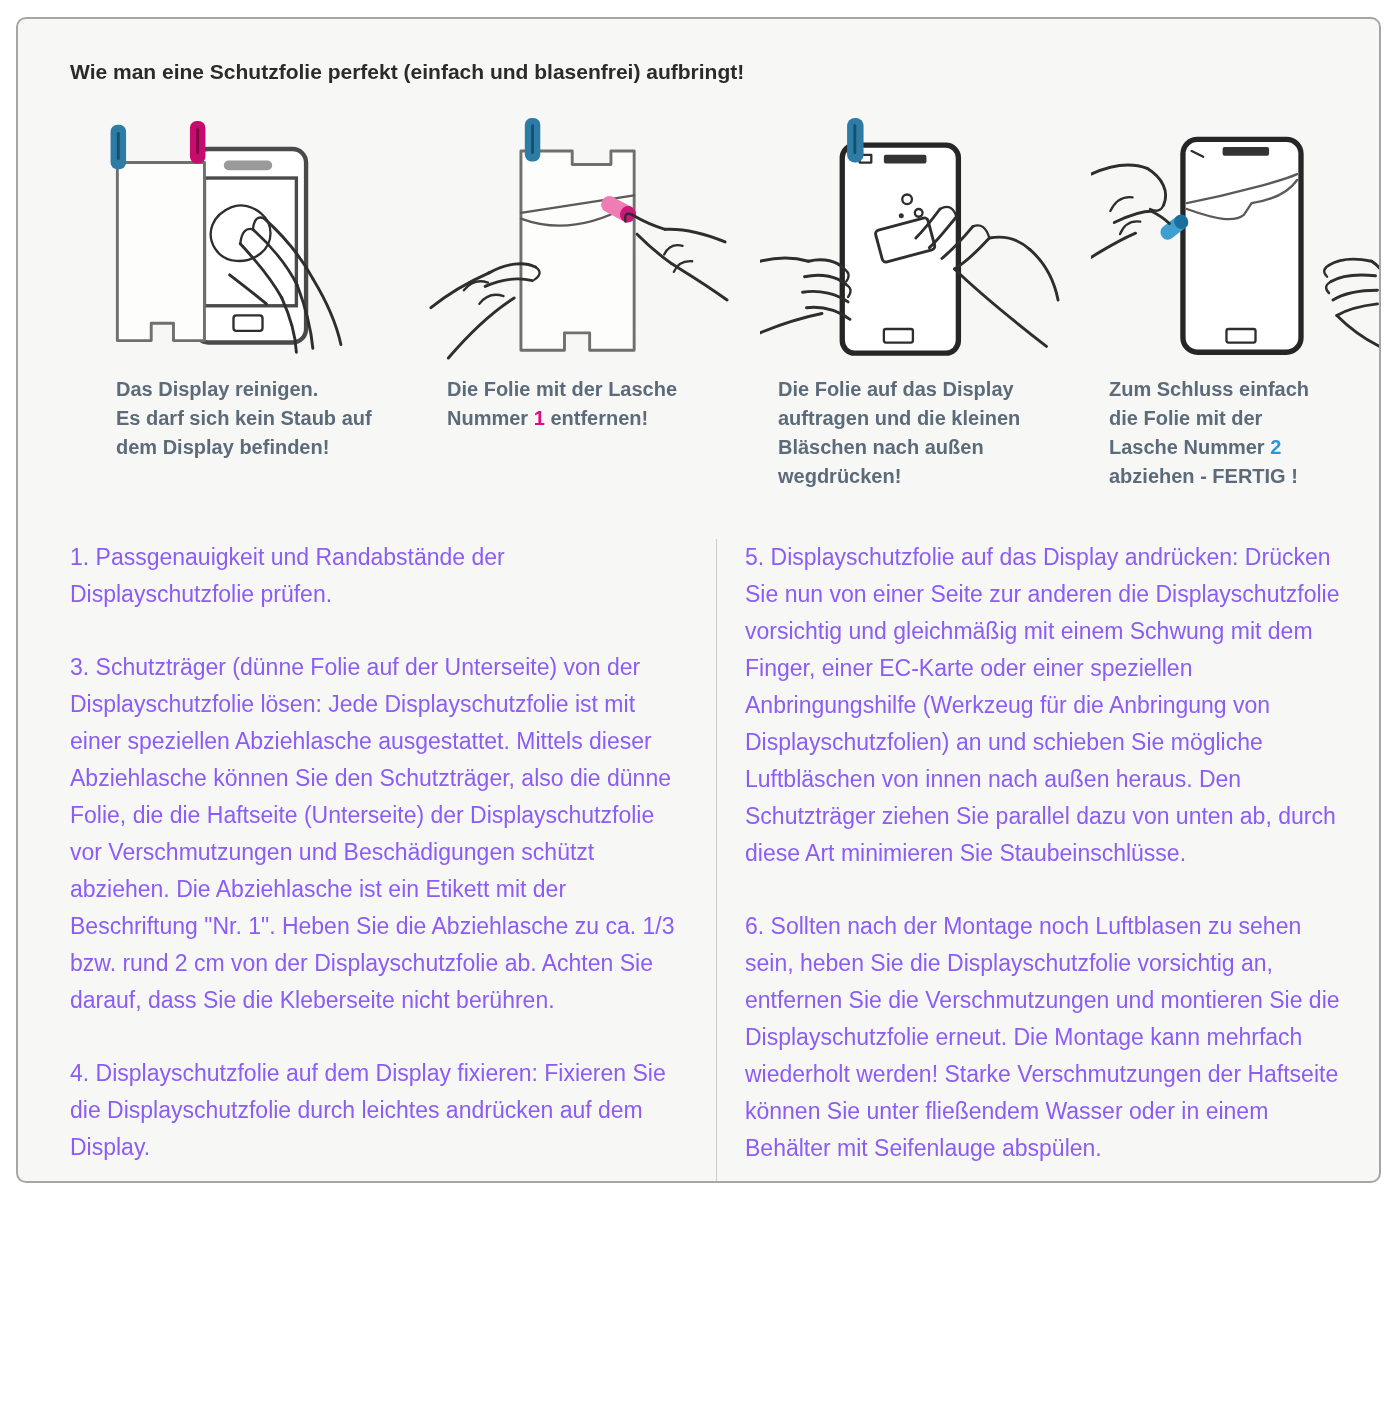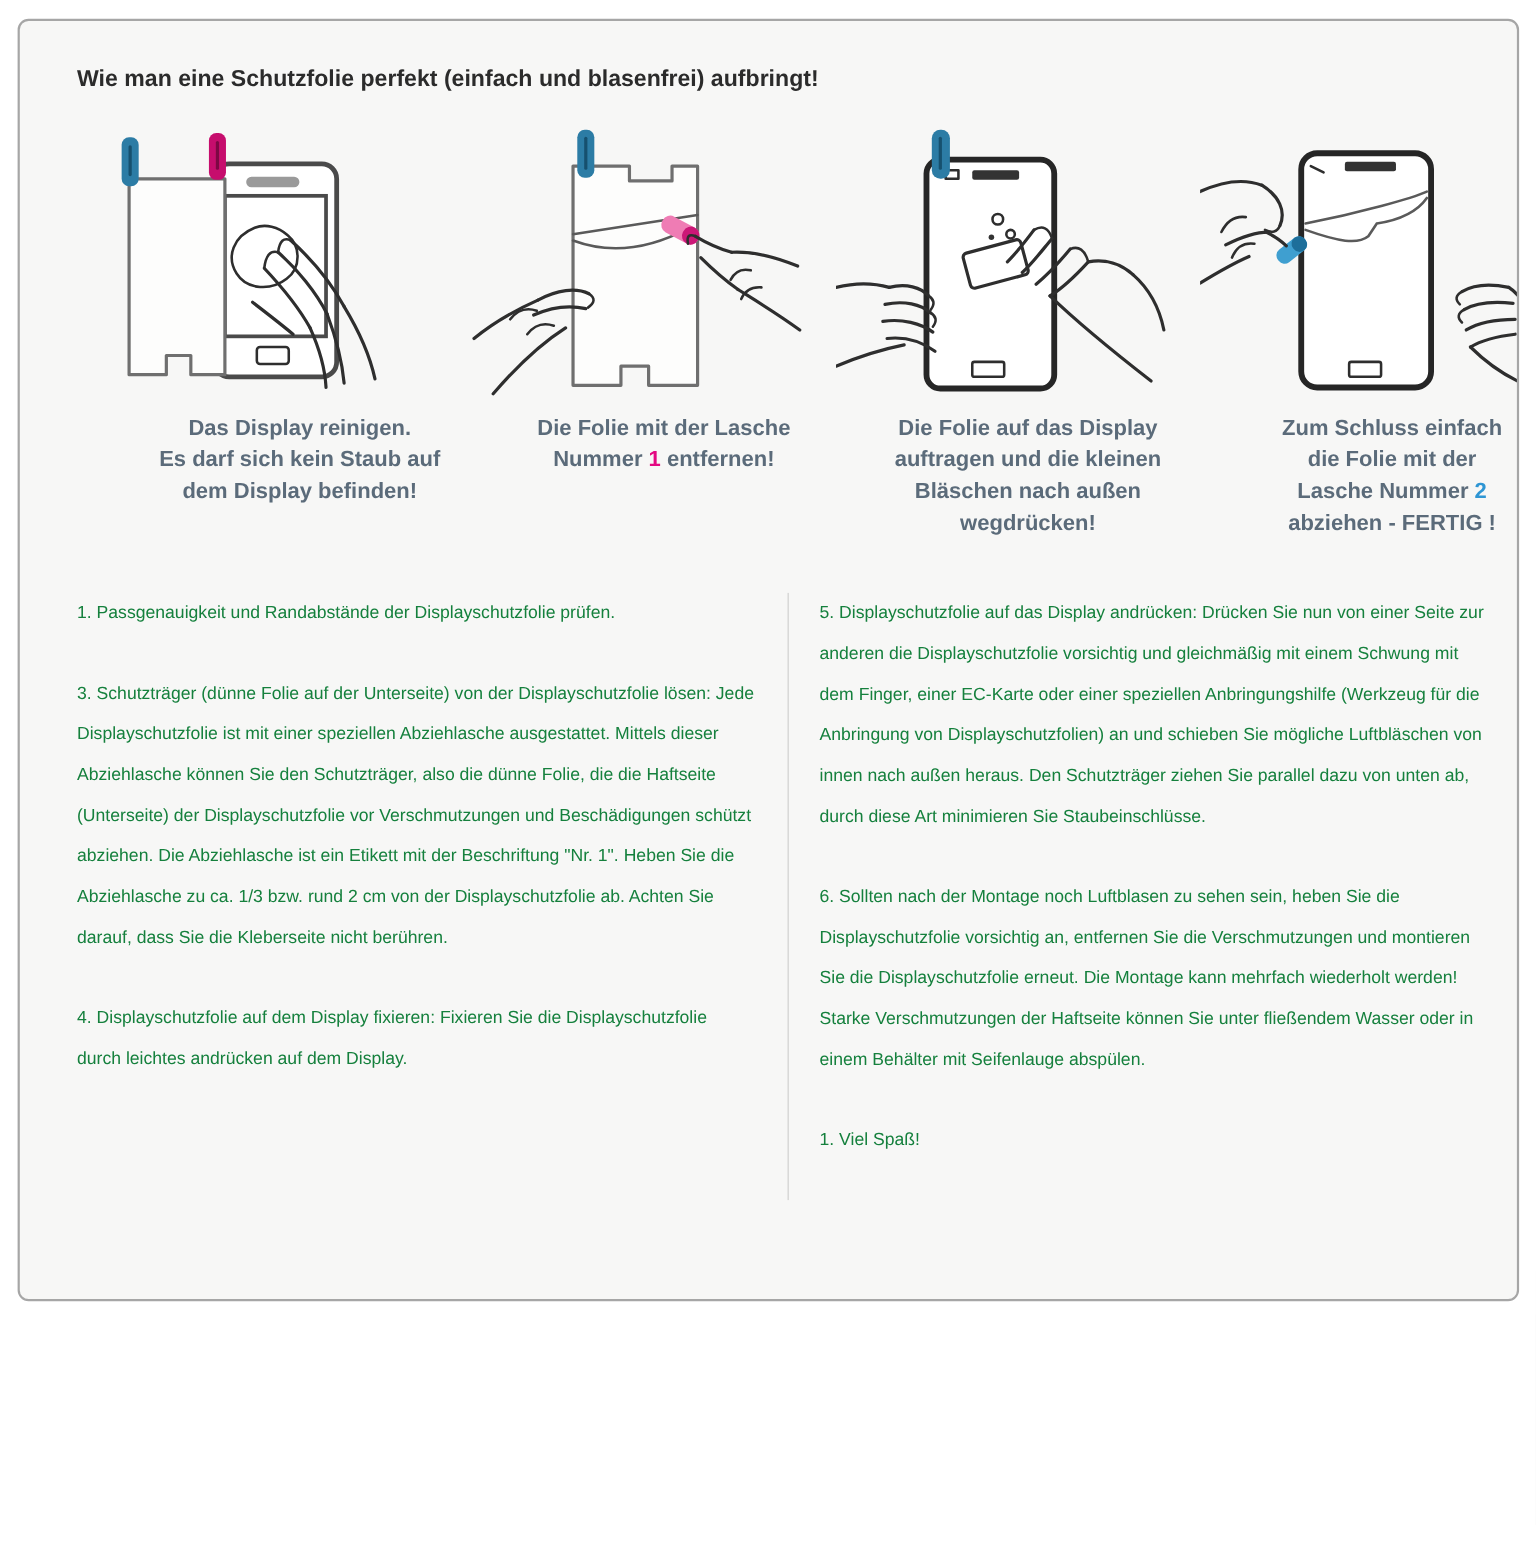--- a/index.html
+++ b/index.html
@@ -28,36 +28,35 @@
   .figures { display:flex; margin:28px 0 0 44px; }
   .fig { width:331px; flex:0 0 331px; }
   .fig svg { display:block; width:300px; height:252px; margin:0; }
   .fig figcaption {
     margin:10px 0 0 18px;
     font-size:20px;
     line-height:29px;
     font-weight:bold;
     color:#5b6b7a;
     white-space:pre-line;
-    text-align:center;
   }
   .fig figcaption .num { font-weight:bold; }
 
   
   .ln   { fill:none; stroke:#2e2e2e; stroke-width:3; stroke-linecap:round; stroke-linejoin:round; }
   .ln2  { fill:none; stroke:#2e2e2e; stroke-width:2.4; stroke-linecap:round; stroke-linejoin:round; }
   .phone{ fill:#ffffff; stroke:#262626; stroke-width:5.5; stroke-linejoin:round; }
   .phone-lt{ fill:#ffffff; stroke:#4a4a4a; stroke-width:4.5; stroke-linejoin:round; }
   .film { fill:#fdfdfc; stroke:#6f6f6f; stroke-width:3; stroke-linejoin:round; }
   .screen { fill:none; stroke:#4a4a4a; stroke-width:3.5; }
   .peel { fill:none; stroke:#5a5a5a; stroke-width:2.4; stroke-linecap:round; }
 
   
   .cols { display:flex; align-items:stretch; margin-top:48px; }
-  .col { box-sizing:border-box; font-size:16px; color:#15803d; }
+  .col { box-sizing:border-box; font-size:23px; color:#8b5cf6; }
   .col p { margin:0 0 36px 0; }
   .col-left  { width:662px; padding-left:16px; padding-right:30px; line-height:37px; }
   .col-right { flex:1; border-left:1px solid #cccccc; padding-left:28px; padding-right:30px; line-height:37px; }
 </style>
 </head>
 <body>
 
 <div class="sheet">
 
   <h1 class="page-title">Wie man eine Schutzfolie perfekt (einfach und blasenfrei) aufbringt!</h1>

